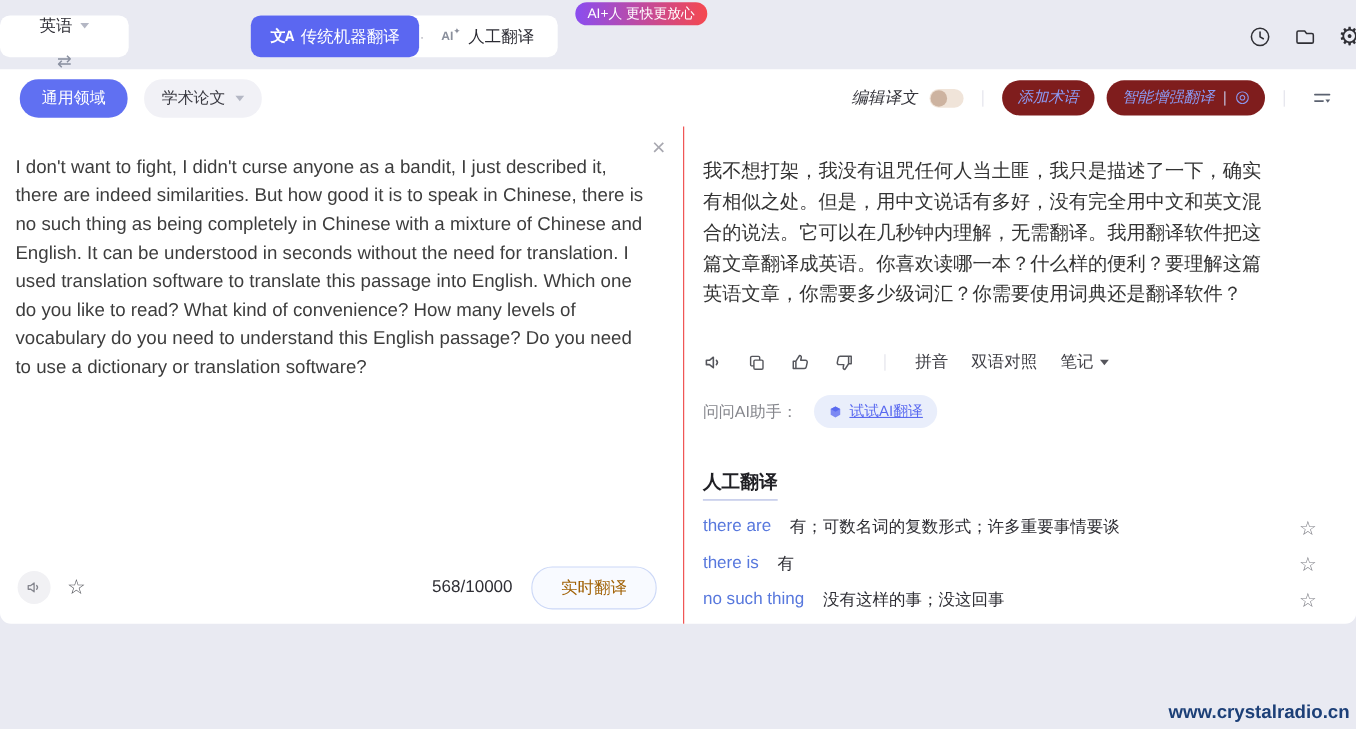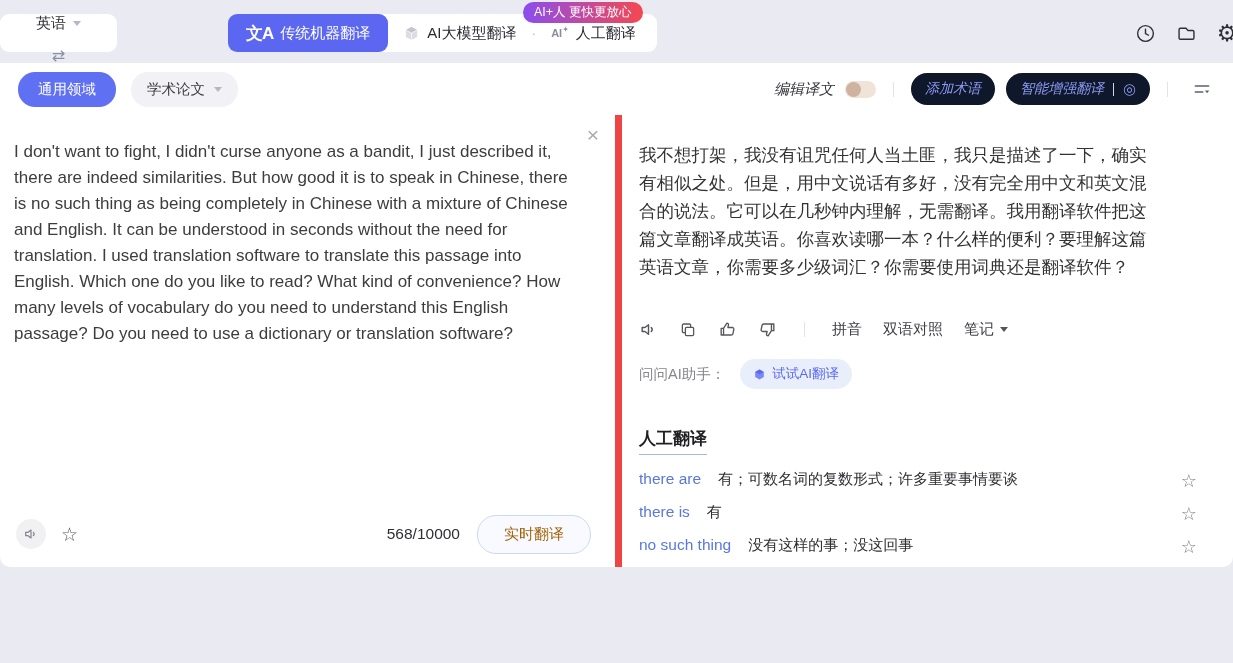--- a/index.html
+++ b/index.html
@@ -21,66 +21,66 @@
   .caret { width:0; height:0; border-left:4px solid transparent; border-right:4px solid transparent; border-top:5px solid #b4b7c4; }
   .swap { font-size:16px; color:#8a90a0; cursor:pointer; }
   .tabs-box {
     position:absolute; left:228px; top:14px; height:38px;
     background:#fff; border-radius:9px;
     display:flex; align-items:center; padding-right:6px;
   }
   .tab { display:flex; align-items:center; gap:7px; padding:0 15px; font-size:15px; color:#2b2b33; height:38px; cursor:pointer; white-space:nowrap; }
   .tab.active { background:#5b67f1; color:#fff; border-radius:9px; padding:0 18px; }
   .tab-dot { color:#c0c0c8; font-size:14px; }
-  .t-icon { font-size:17px; font-weight:bold; letter-spacing:-1px; }
+  .t-icon { font-size:14px; font-weight:bold; letter-spacing:-1px;font-family:Liberation Mono, monospace; }
   .ai-glyph { font-size:11px; font-weight:bold; color:#8a8f9c; position:relative; }
   .ai-glyph i { font-style:normal; font-size:8px; position:relative; top:-5px; }
   .badge {
     position:absolute; left:523px; top:2px; height:21px; padding:0 11px;
     border-radius:11px; background:linear-gradient(90deg,#8a4df0,#f5484f);
     color:#fff; font-size:12.5px; display:flex; align-items:center; white-space:nowrap; z-index:3;
   }
   .top-icons { position:absolute; right:-6px; top:21px; display:flex; gap:17px; align-items:center; color:#2f2f35; }
   .top-icons .icbtn { width:24px; height:24px; display:flex; align-items:center; justify-content:center; cursor:pointer; }
   .gear-glyph { font-size:23px; line-height:23px; color:#2f2f35; }
   
   .card { position:absolute; top:63px; left:0; right:0; height:504px; background:#fff; border-radius:0 0 10px 10px; }
   .toolbar { position:absolute; top:0; left:0; right:0; height:52px; display:flex; align-items:center; padding:0 14px 0 18px; }
   .pill-blue { background:#6070f2; color:#fff; border-radius:17px; padding:8px 20px; font-size:14.5px; cursor:pointer; }
   .pill-gray { background:#f1f1f6; color:#3a3a42; border-radius:17px; padding:8px 16px; font-size:14.5px; margin-left:15px; display:flex; align-items:center; gap:9px; cursor:pointer; }
   .tb-right { margin-left:auto; display:flex; align-items:center; gap:11px;font-style:italic; }
   .edit-label { font-size:15px; color:#33333a; }
   .toggle { width:31px; height:17px; border-radius:9px; background:#f0e4d9; position:relative; cursor:pointer; }
   .toggle::after { content:''; position:absolute; left:1px; top:1px; width:15px; height:15px; border-radius:50%; background:#cdb3a0; }
   .vsep { width:1px; height:15px; background:#e2e2ea; margin:0 6px; }
-  .pill-lb { background:#0f172a; color:#8c9af3; border-radius:16px; padding:7px 14px; font-size:14px; display:flex; align-items:center; gap:9px; cursor:pointer; }
+  .pill-lb { background:#7f1d1d; color:#8c9af3; border-radius:16px; padding:7px 14px; font-size:14px; display:flex; align-items:center; gap:9px; cursor:pointer; }
   .pill-lb .insep { width:1px; height:13px; background:#ccd4f5; }
   .pill-lb .cdot { font-size:15px; line-height:14px; }
   .sliders-btn { width:34px; height:30px; display:flex; align-items:center; justify-content:center; cursor:pointer; }
   
-  .left-panel { position:absolute; top:52px; left:0; width:622px; bottom:0; border-right:7px solid #ef4444; }
+  .left-panel { position:absolute; top:52px; left:0; width:622px; bottom:0; border-right:1px solid #ef4444; }
   .right-panel { position:absolute; top:52px; left:623px; right:0; bottom:0; overflow:hidden; }
   .source-text { position:absolute; top:24px; left:14px; right:34px; font-size:17px; line-height:26px; color:#3d3d3d; cursor:text; }
   .close-x { position:absolute; top:10px; right:16px; font-size:21px; color:#a8a8b0; cursor:pointer; line-height:20px; }
   .left-footer { position:absolute; left:16px; right:24px; bottom:14px; height:38px; display:flex; align-items:center; }
   .spk-circle { width:30px; height:30px; border-radius:50%; background:#f1f1f4; display:flex; align-items:center; justify-content:center; cursor:pointer; }
   .star-btn { margin-left:15px; font-size:19px; color:#55565c; cursor:pointer; }
   .count { margin-left:auto; font-size:15.5px; color:#2f2f35; }
   .rt-btn { margin-left:17px; background:#f8faff; border:1px solid #ccd8f7; color:#a16207; font-size:15px; border-radius:19px; padding:9px 26px; cursor:pointer; font-family:inherit; }
   .right-inner { padding:26px 20px 0 16px; }
   .target-text { font-size:17.5px; line-height:28px; color:#333; padding-right:50px; }
   .action-row { margin-top:39px; display:flex; align-items:center; gap:21px; }
   .aic { display:flex; align-items:center; justify-content:center; cursor:pointer; }
   .alabel { font-size:15px; color:#3f3f45; cursor:pointer; }
   .alabel.withcaret { display:flex; align-items:center; gap:6px; }
   .alabel .caret { border-top-color:#55555c; }
   .thumb-down { transform:rotate(180deg); }
   .ai-row { margin-top:20px; display:flex; align-items:center; gap:15px; }
   .ai-label { font-size:14.5px; color:#85868c; }
-  .try-ai { background:#e9eefb; color:#5a6af0; font-size:13.5px; border-radius:15px; padding:6px 13px; display:flex; gap:6px; align-items:center; cursor:pointer; }
+  .try-ai { background:#e9eefb; color:#5a6af0; font-size:13.5px; border-radius:15px; padding:6px 13px; display:flex; gap:6px; align-items:center; cursor:pointer;text-decoration:underline; }
   .mt-divider { margin-top:24px; display:flex; align-items:center; gap:14px; padding-right:12px; }
   .mt-divider .line { flex:1; height:1px; background:#e8e8ee; }
   .mt-text { font-size:13px; color:#9ba0ab; white-space:nowrap; }
   .vocab-title { margin-top:38px; display:inline-block; font-size:17px; font-weight:bold; color:#1f1f24; padding-bottom:4px; border-bottom:1.5px solid #aab4e0; }
   .vocab-list { margin-top:15px; }
   .vocab-row { display:flex; align-items:flex-start; height:33px; padding-right:16px; }
   .v-word { font-size:15.5px; color:#5878dd; cursor:pointer; white-space:nowrap; }
   .v-def { margin-left:17px; font-size:15px; color:#2e2e34; }
   .v-star { margin-left:auto; font-size:18px; color:#7d7e85; cursor:pointer; }
   
@@ -102,30 +102,20 @@
     <div class="lang-sel">
       <span>中文(简体)</span>
       <span class="caret"></span>
     </div>
   </div>
 
   <div class="tabs-box">
     <div class="tab active">
       <span class="t-icon">文A</span>
       <span>传统机器翻译</span>
-    </div>
-    <div class="tab">
-      <span>
-        <svg viewBox="0 0 24 24" width="17" height="17">
-            <path d="M12 2.8l8 4.4v9.6l-8 4.4-8-4.4V7.2z" fill="#dcdde3"></path>
-            <path d="M12 2.8l8 4.4-8 4.4-8-4.4z" fill="#c4c6ce"></path>
-            <path d="M12 11.6v9.6M12 11.6l8-4.4M12 11.6L4 7.2" stroke="#fff" stroke-width="1"></path>
-          </svg>
-      </span>
-      <span>AI大模型翻译</span>
     </div>
     <span class="tab-dot">·</span>
     <div class="tab">
       <span class="ai-glyph">AI<i>✦</i></span>
       <span>人工翻译</span>
     </div>
   </div>
   <div class="badge">AI+人 更快更放心</div>
 
   <div class="top-icons">
@@ -265,13 +255,14 @@
         <div class="vocab-row">
           <span class="v-word">in seconds</span>
           <span class="v-def">以秒为单位；在很短的时间内</span>
         </div>
       </div>
     </div>
   </section>
 </div>
 
 <div class="watermark">
+  <div class="wm-url">www.crystalradio.cn</div>
 </div>
 
 </body></html>

